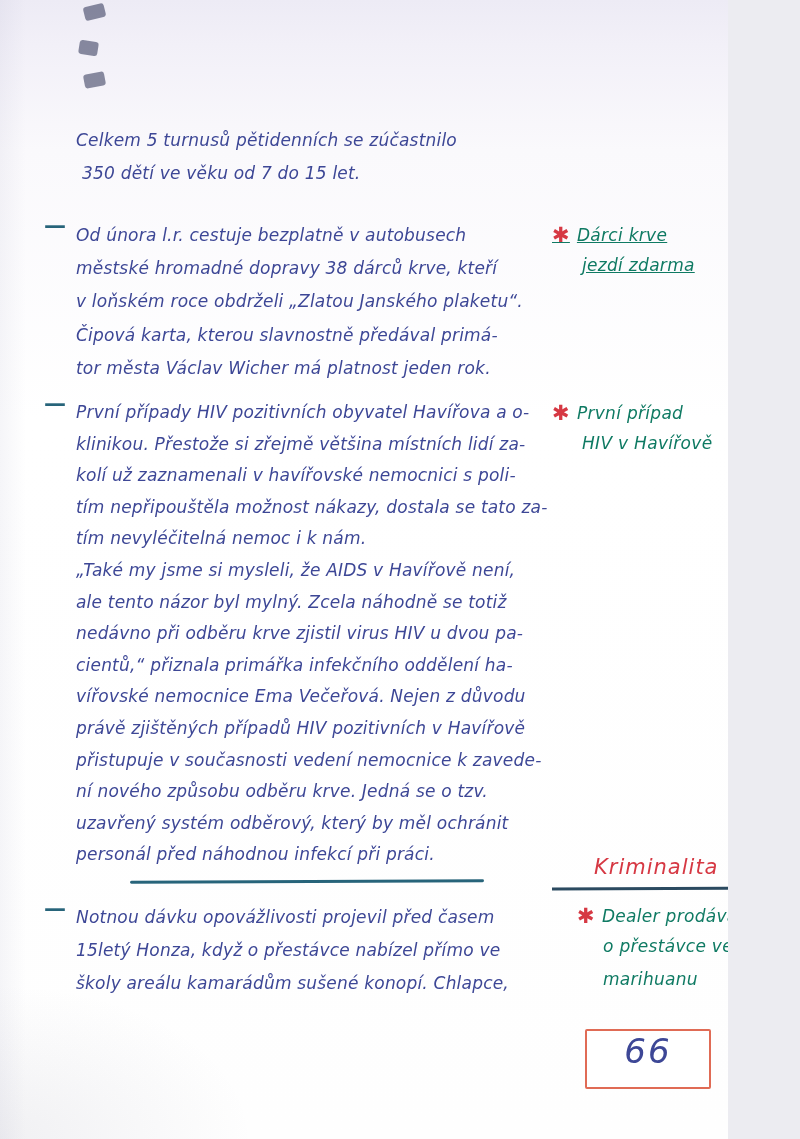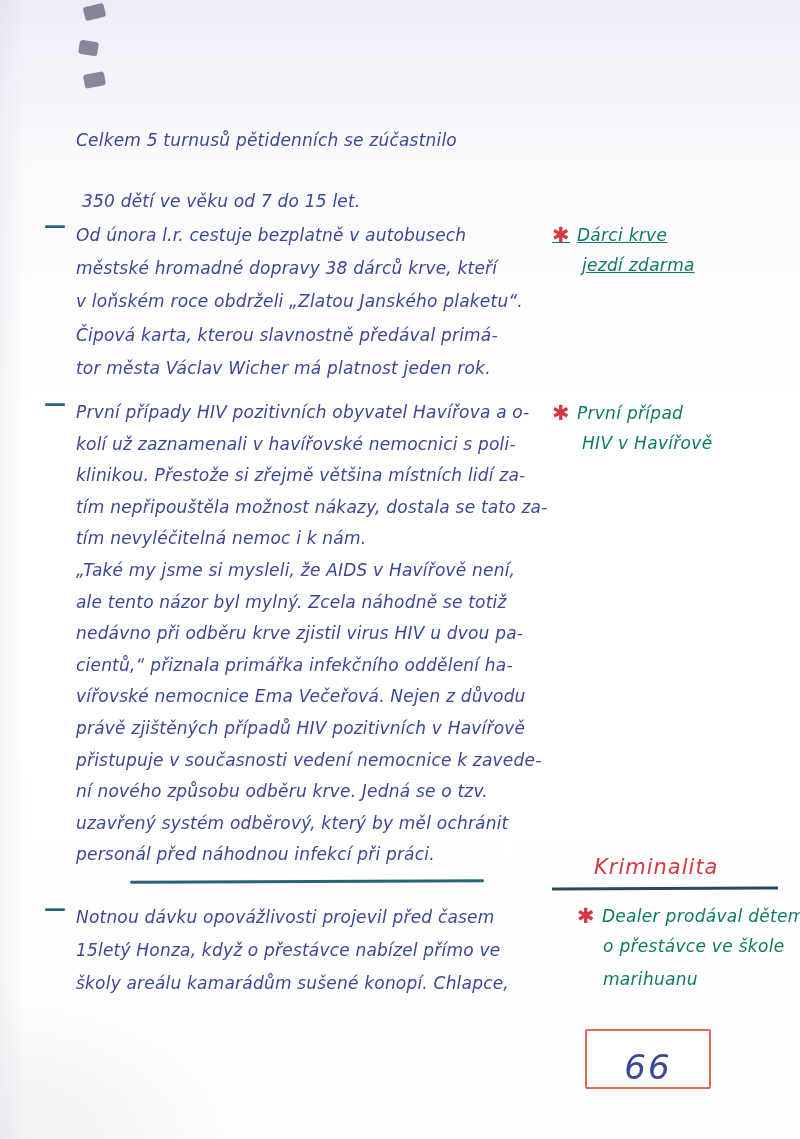--- a/index.html
+++ b/index.html
@@ -1,17 +1,17 @@
 <!DOCTYPE html>
 <html style="--handwriting-blue: #3d4796; --note-green: #0f7a63; --accent-red: #d63843; --divider-teal: #27647a; --box-border-red: #e06b55;"><head>
 <meta charset="utf-8">
 <style>
   html,body{margin:0;padding:0;background:#ececf1;}
   .page{
-    position:relative;width:800px;height:1139px;overflow:hidden;
+    position:relative;width:728px;height:1139px;overflow:hidden;
     font-family:"DejaVu Sans",sans-serif;font-style:italic;
     background:
       linear-gradient(90deg, rgba(160,160,190,0.10) 0, rgba(160,160,190,0.0) 26px),
       radial-gradient(ellipse 360px 220px at 0% 100%, rgba(120,120,145,0.10), rgba(120,120,145,0) 70%),
       linear-gradient(180deg,#edebf5 0,#f2f0f8 45px,#faf9fc 150px,#ffffff 420px,#fefefe 100%);
   }
   .hw{color:var(--handwriting-blue,#3d4796);font-size:17px;letter-spacing:0.2px;white-space:nowrap;}
   .para{position:absolute;}
   .para .hw{line-height:33.2px;}
   .para.dense .hw{line-height:31.6px;}
@@ -34,60 +34,60 @@
     position:absolute;left:579px;top:855px;
     color:var(--accent-red,#d63843);font-size:21px;letter-spacing:1px;white-space:nowrap;margin-left:15px;
   }
   .heading-underline{
     position:absolute;left:552px;top:887px;width:226px;height:2.5px;
     background:#2b4a60;transform:rotate(-0.3deg);
   }
   .page-number-box{
     position:absolute;left:585px;top:1029px;width:122px;height:56px;
     border:2px solid var(--box-border-red,#e06b55);border-radius:2px;
-    display:flex;align-items:flex-end;justify-content:center;background:#fff;
+    display:flex;align-items:flex-start;justify-content:center;background:#fff;
   }
   .page-number{color:var(--handwriting-blue,#3d4796);font-size:34px;letter-spacing:2px;}
   .artifact{position:absolute;background:#2c3154;opacity:0.55;border-radius:3px;}
   .a1{left:84px;top:5px;width:21px;height:14px;transform:rotate(-14deg);}
   .a2{left:79px;top:41px;width:19px;height:14px;transform:rotate(9deg);}
   .a3{left:84px;top:73px;width:21px;height:14px;transform:rotate(-11deg);}
 </style>
 </head>
 <body>
 
 <div class="page">
 
   <span class="artifact a1"></span>
   <span class="artifact a2"></span>
   <span class="artifact a3"></span>
 
   <div class="para" style="left:76px;top:124px;">
     <div class="hw">Celkem 5 turnusů pětidenních se zúčastnilo</div>
-    <div class="hw" style="margin-left:6px;margin-top:28px;">350 dětí ve věku od 7 do 15 let.</div>
+    <div class="hw" style="margin-left:6px;">350 dětí ve věku od 7 do 15 let.</div>
   </div>
 
   <div class="dash" style="left:44px;top:216px;">—</div>
   <div class="para" style="left:76px;top:219px;">
     <div class="hw">Od února l.r. cestuje bezplatně v autobusech</div>
     <div class="hw">městské hromadné dopravy 38 dárců krve, kteří</div>
     <div class="hw">v loňském roce obdrželi „Zlatou Janského plaketu“.</div>
     <div class="hw">Čipová karta, kterou slavnostně předával primá-</div>
     <div class="hw">tor města Václav Wicher má platnost jeden rok.</div>
   </div>
   <div class="note" style="left:552px;top:220px;text-decoration:underline;">
     <div class="note-line"><span class="star">✱</span><span>Dárci krve</span></div>
     <div class="note-line indent">jezdí zdarma</div>
   </div>
 
   <div class="dash" style="left:44px;top:394px;">—</div>
   <div class="para dense" style="left:76px;top:397px;">
     <div class="hw">První případy HIV pozitivních obyvatel Havířova a o-</div>
+    <div class="hw">klinikou. Přestože si zřejmě většina místních lidí za-</div>
     <div class="hw">kolí už zaznamenali v havířovské nemocnici s poli-</div>
-    <div class="hw">klinikou. Přestože si zřejmě většina místních lidí za-</div>
     <div class="hw">tím nepřipouštěla možnost nákazy, dostala se tato za-</div>
     <div class="hw">tím nevyléčitelná nemoc i k nám.</div>
     <div class="hw">„Také my jsme si mysleli, že AIDS v Havířově není,</div>
     <div class="hw">ale tento názor byl mylný. Zcela náhodně se totiž</div>
     <div class="hw">nedávno při odběru krve zjistil virus HIV u dvou pa-</div>
     <div class="hw">cientů,“ přiznala primářka infekčního oddělení ha-</div>
     <div class="hw">vířovské nemocnice Ema Večeřová. Nejen z důvodu</div>
     <div class="hw">právě zjištěných případů HIV pozitivních v Havířově</div>
     <div class="hw">přistupuje v současnosti vedení nemocnice k zavede-</div>
     <div class="hw">ní nového způsobu odběru krve. Jedná se o tzv.</div>

